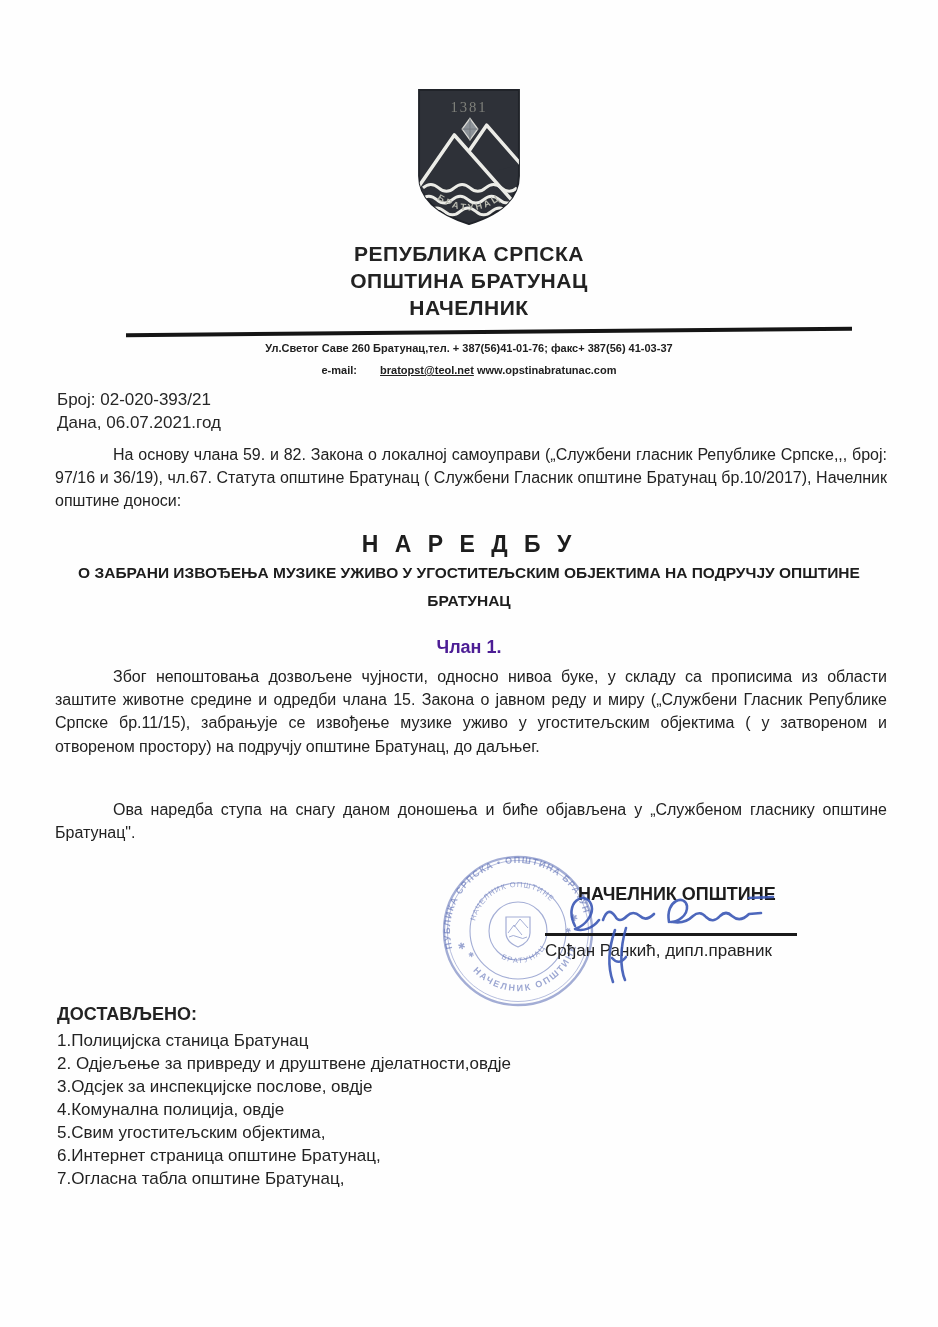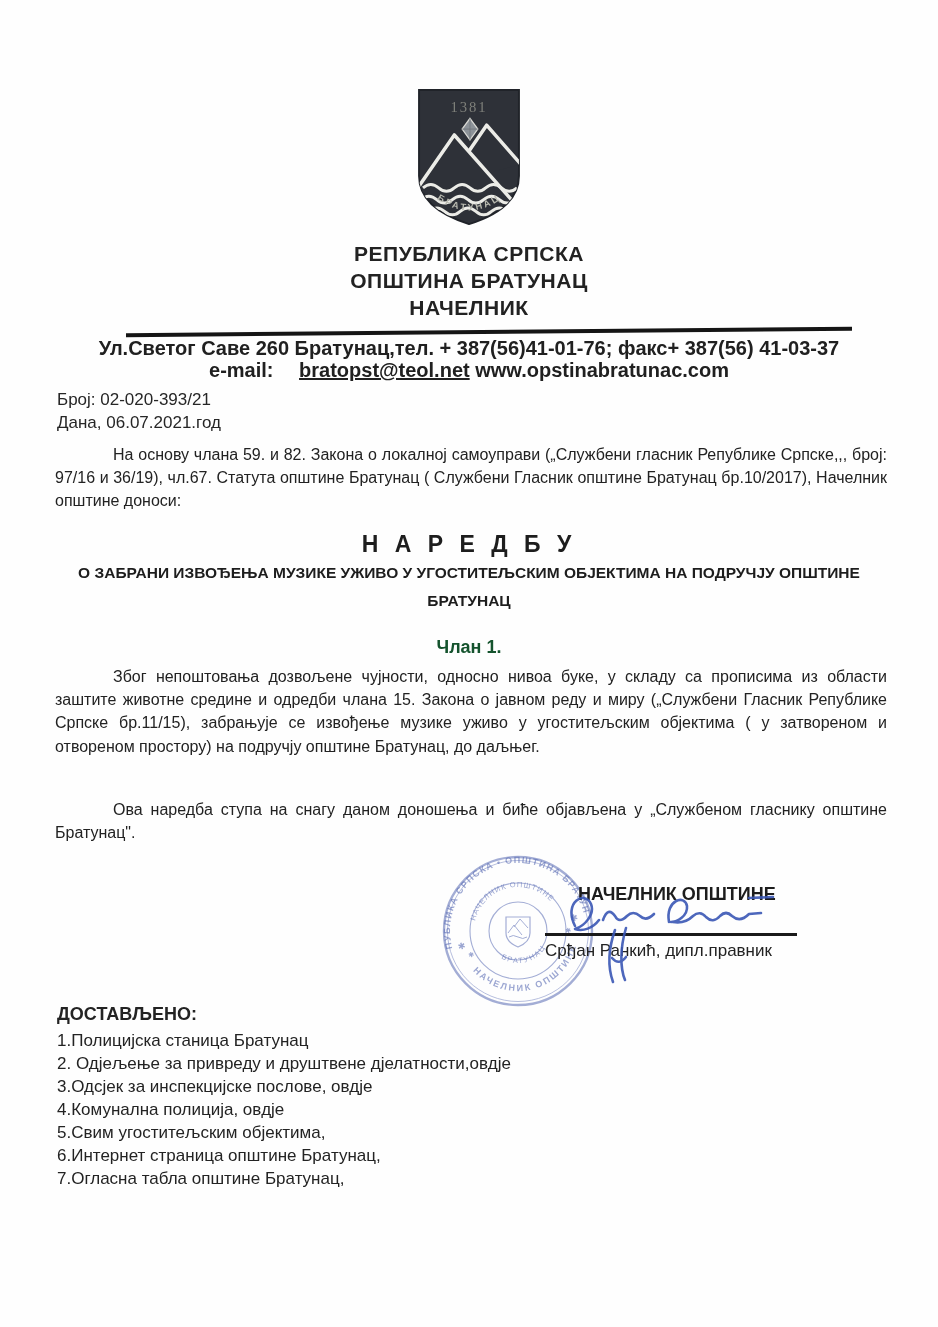--- a/index.html
+++ b/index.html
@@ -20,39 +20,39 @@
 
   
   .org-header { top:240px; left:0; width:100%; text-align:center;
     font-weight:bold; font-size:21px; line-height:27px; letter-spacing:.5px; color:#222; }
 
   
   .top-rule { top:330px; left:126px; width:726px; height:4px; background:#151515; transform:rotate(-0.5deg); }
 
   
   .contact { top:337px; left:0; width:100%; text-align:center;
-    font-weight:bold; font-size:20px; line-height:22px; color:#202020; }
+    font-weight:bold; font-size:11px; line-height:22px; color:#202020; }
   .contact a { color:#202020; }
 
   
   .doc-meta { top:388px; left:57px; font-size:17px; line-height:23px; color:#262626; }
 
   
   .para { left:55px; width:832px; font-size:16px; line-height:23.2px;
     text-align:justify; text-indent:58px; color:#222; }
   .preamble { top:443px; }
   .art1-body { top:665px; }
   .art2-body { top:798px; }
 
   .doc-title { top:531px; left:0; width:100%; text-align:center;
     font-weight:bold; font-size:23px; letter-spacing:5px; color:#1d1d1d; }
   .doc-subtitle { top:559px; left:44px; width:850px; text-align:center;
     font-weight:bold; font-size:15.5px; line-height:28px; color:#1d1d1d; }
 
-  .art-head { left:0; width:100%; text-align:center; font-weight:bold; font-size:18px; color:#14532d; }
+  .art-head { left:0; width:100%; text-align:center; font-weight:bold; font-size:18px; color:#4c1d95; }
   .art1-head { top:637px; }
   .art2-head { top:772px; }
 
   
   .stamp-wrap { left:440px; top:853px; }
   .sig-title { left:578px; top:884px; font-weight:bold; font-size:18px; color:#1c1c1c; z-index:3; }
   .sig-script { left:553px; top:886px; z-index:4; }
   .sig-line { left:545px; top:933px; width:252px; height:2.5px; background:#1a1a1a; z-index:2; }
   .sig-name { left:545px; top:941px; font-size:17px; color:#222; z-index:3; }
 

